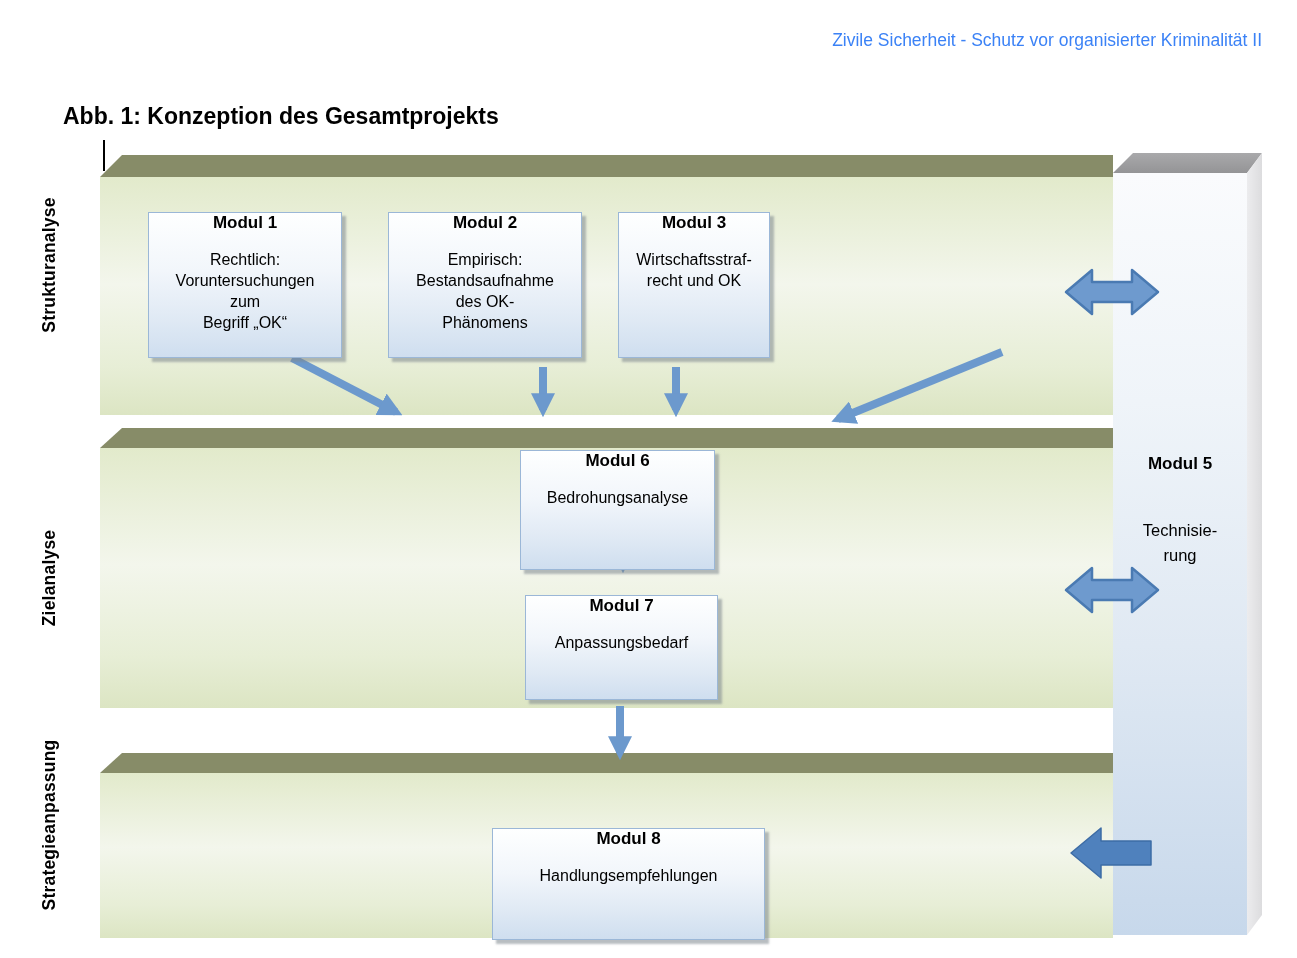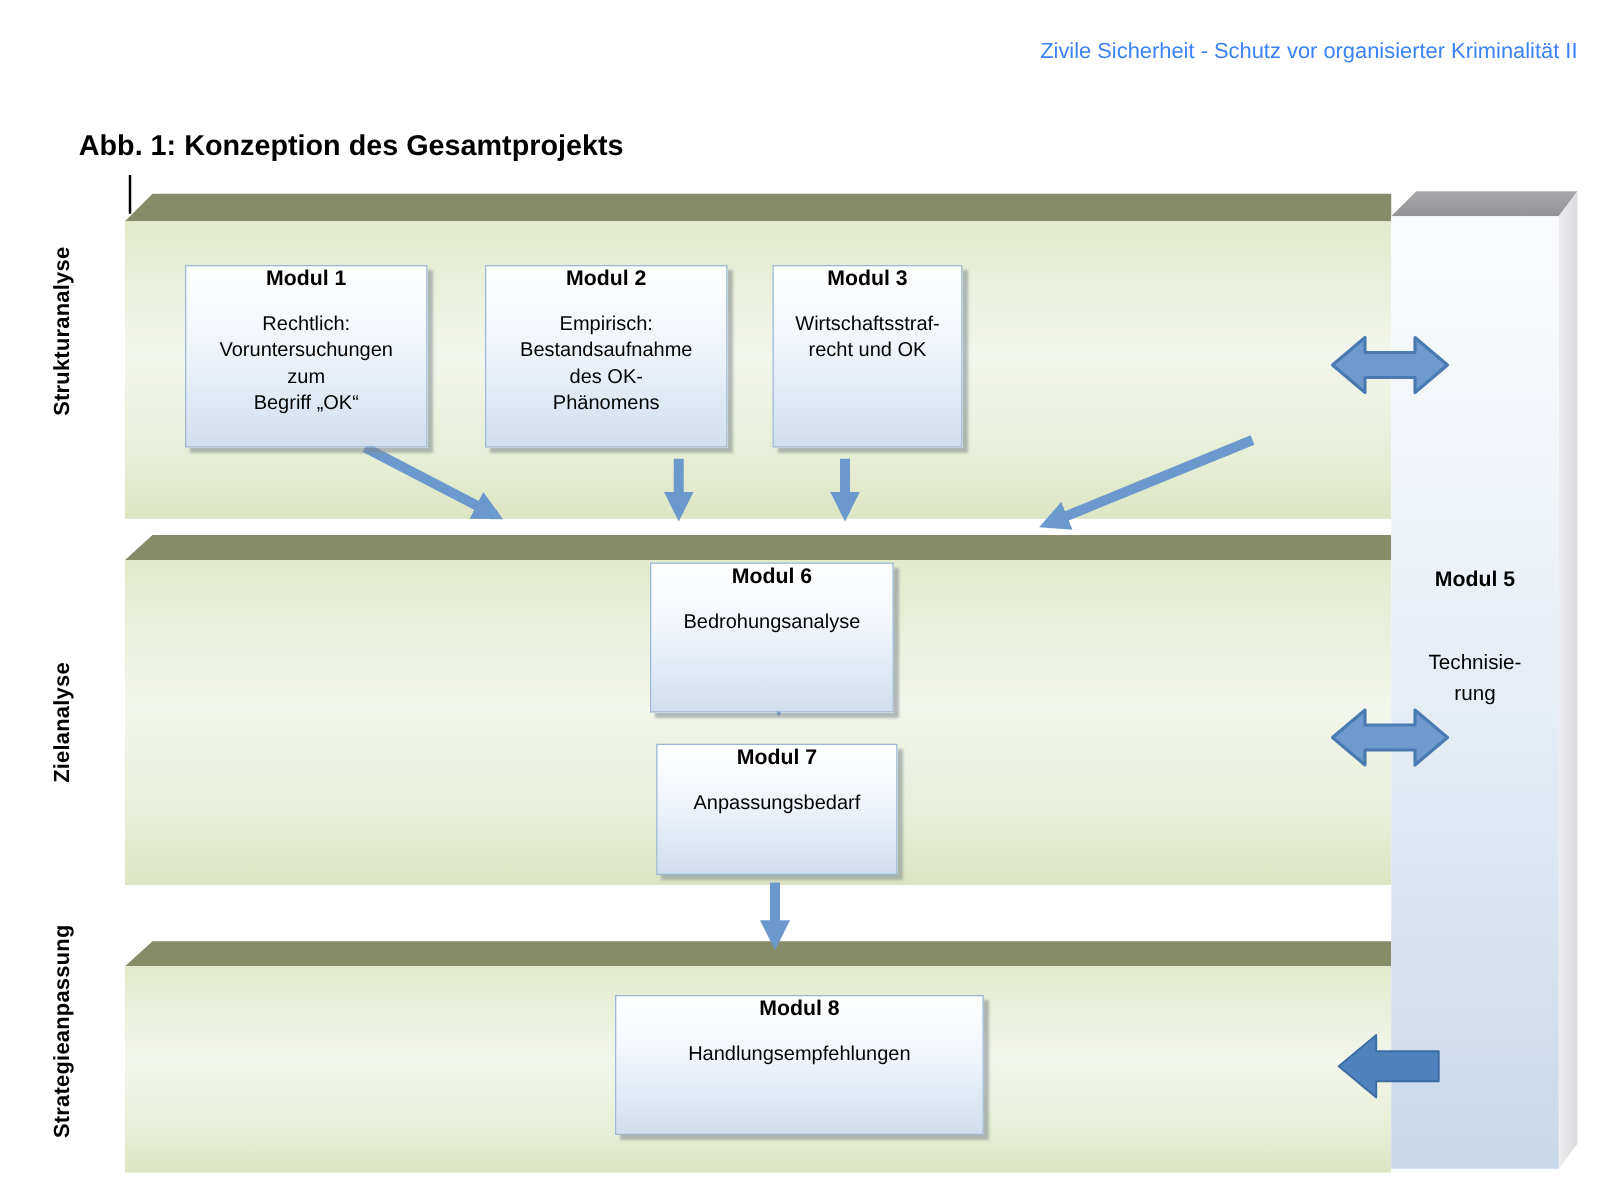--- a/index.html
+++ b/index.html
@@ -31,21 +31,21 @@
     box-shadow:4px 4px 2px rgba(125,135,142,.55);
   }
   .module-title{font-weight:bold;font-size:17px;}
   .module-body{margin-top:16px;font-size:16px;line-height:21px;white-space:pre-line;}
   .m1{left:148px;top:212px;width:194px;height:146px;}
   .m2{left:388px;top:212px;width:194px;height:146px;}
   .m3{left:618px;top:212px;width:152px;height:146px;}
   .m4{left:847px;top:208px;width:193px;height:147px;}
   .m6{left:520px;top:450px;width:195px;height:120px;}
   .m7{left:525px;top:595px;width:193px;height:105px;}
-  .m8{left:492px;top:796px;width:295px;height:112px;text-align:center;}
+  .m8{left:492px;top:828px;width:273px;height:112px;text-align:center;}
   
   .modul5-label{
     position:absolute;left:1113px;top:454px;width:134px;text-align:center;
   }
   .modul5-label .module-title{font-size:17px;text-align:center;}
   .modul5-label .module-body{margin-top:44px;font-size:16.5px;line-height:25px;}
 </style>
 </head>
 <body>
 

